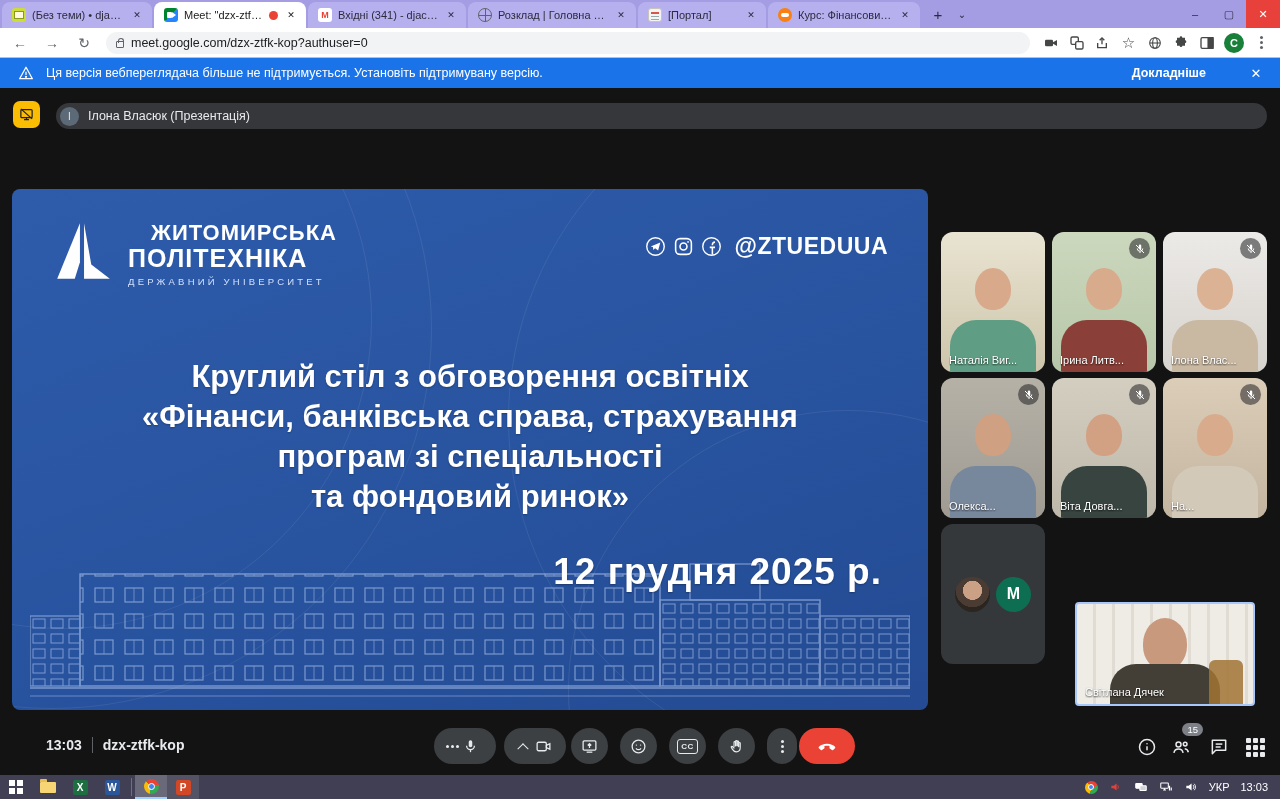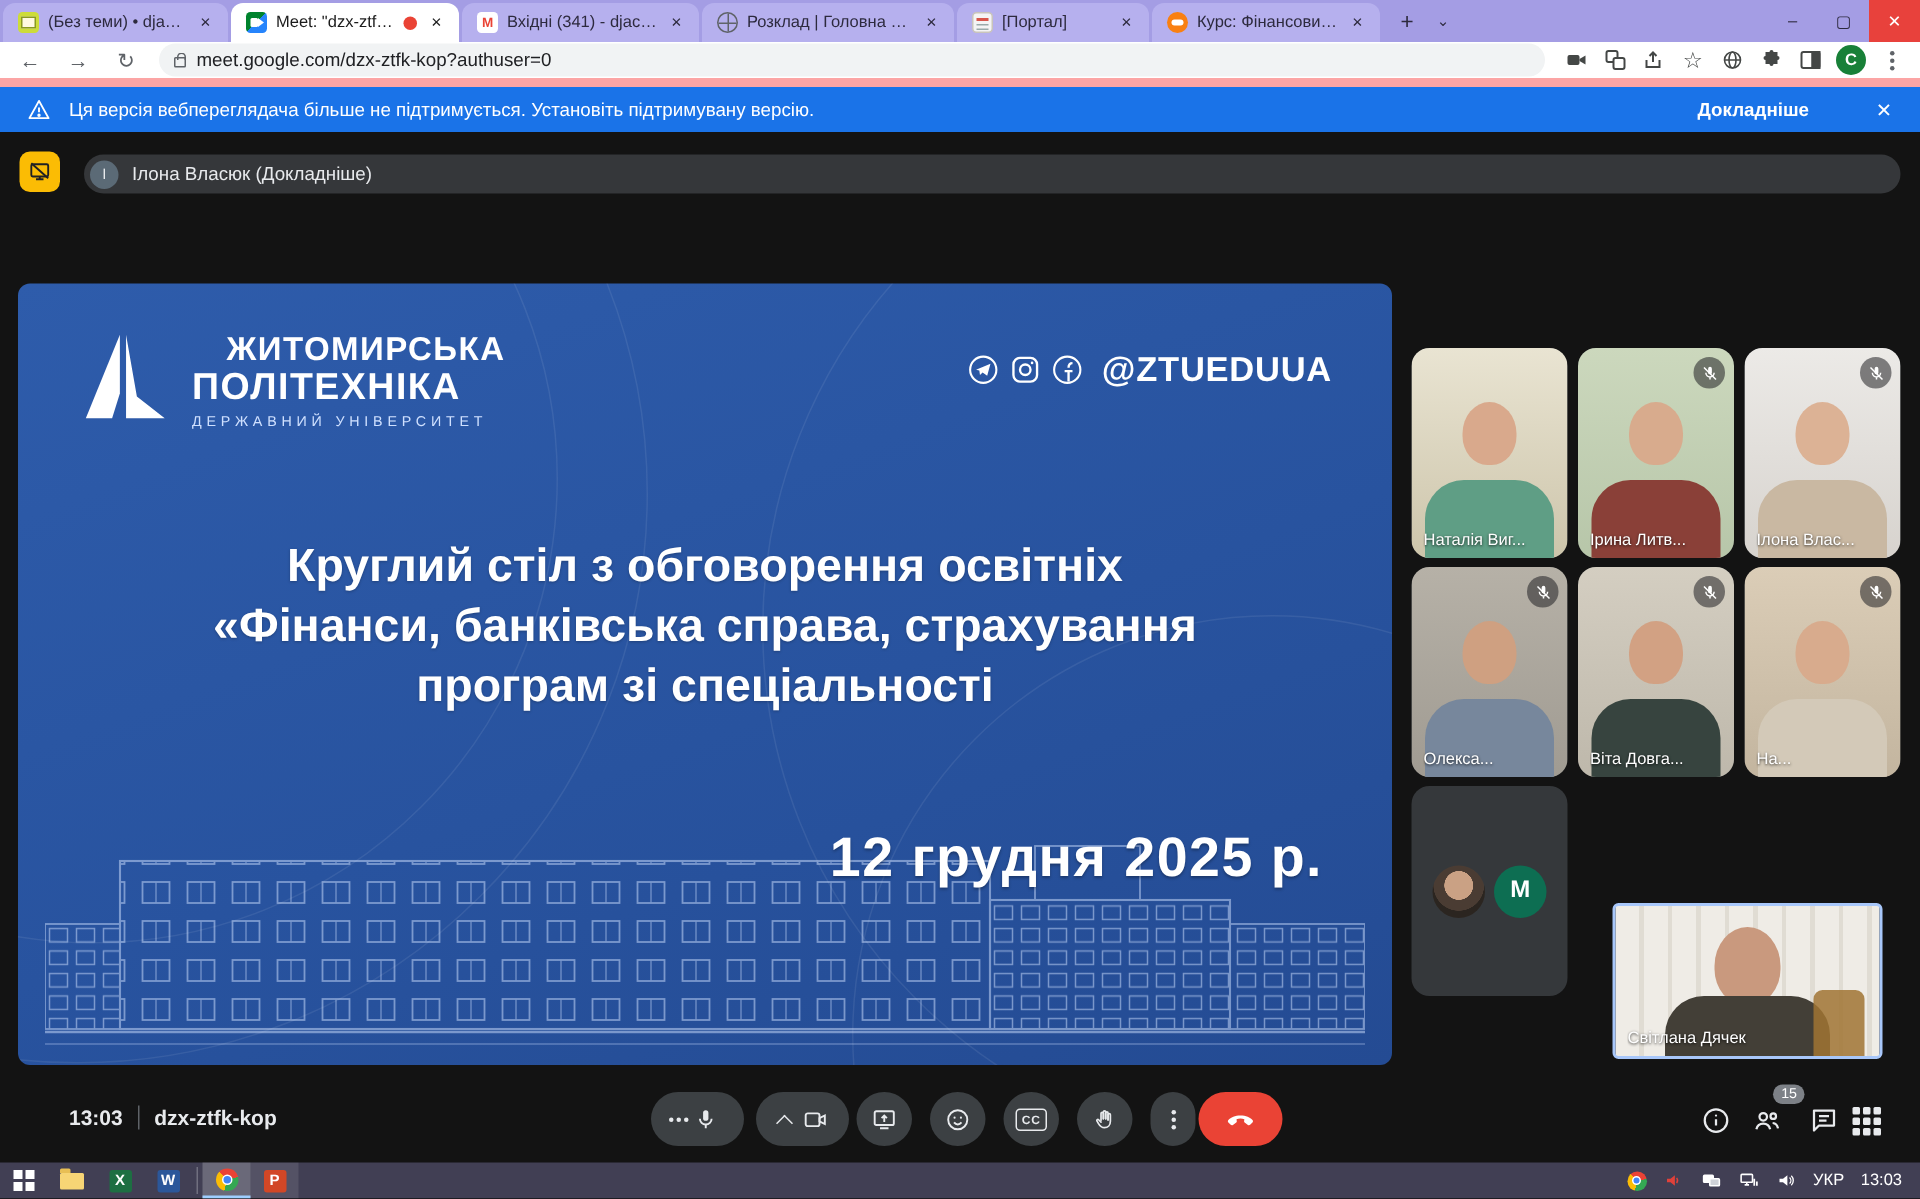--- a/index.html
+++ b/index.html
@@ -34,21 +34,21 @@
   .tabsearch-btn { width:24px; height:24px; margin-bottom:2px; display:flex; align-items:center; justify-content:center; color:#2d2a3e; font-size:10px; }
   .tabsearch-btn::before{ content:"⌄"; }
   .wincontrols { margin-left:auto; display:flex; height:28px; align-self:flex-start; }
   .winbtn { width:34px; height:28px; display:flex; align-items:center; justify-content:center; color:#2d2a3e; font-size:11px; }
   .winbtn.min::before{ content:"–"; }
   .winbtn.max::before{ content:"▢"; }
   .winbtn.close { background:#e8413c; color:#fff; }
   .winbtn.close::before{ content:"✕"; }
 
   
-  .toolbar { position:absolute; left:0; top:28px; width:1280px; height:30px; background:#fff; border-bottom:6px solid #fca5a5; display:flex; align-items:center; }
+  .toolbar { position:absolute; left:0; top:28px; width:1280px; height:30px; background:#fff; border-bottom:1px solid #fca5a5; display:flex; align-items:center; }
   .navbtn { width:24px; height:24px; margin-left:8px; display:flex; align-items:center; justify-content:center; color:#5f6368; font-size:14px; }
   .navbtn.back::before{ content:"←"; }
   .navbtn.fwd::before{ content:"→"; }
   .navbtn.reload::before{ content:"↻"; }
   .urlbar { flex:1; height:22px; margin:0 12px 0 10px; background:#f1f3f4; border-radius:12px; display:flex; align-items:center; padding:0 10px; gap:7px; }
   .lock-icon { width:8px; height:7px; border:1.2px solid #5f6368; border-radius:1px; position:relative; margin-top:3px; }
   .lock-icon::before{ content:""; position:absolute; left:1px; top:-4px; width:4px; height:4px; border:1.2px solid #5f6368; border-bottom:none; border-radius:3px 3px 0 0; }
   .url-text { font-size:12.5px; color:#202124; }
   .toolicons { display:flex; align-items:center; gap:9px; margin-right:10px; }
   .ticon { width:17px; height:17px; display:flex; align-items:center; justify-content:center; color:#444746; font-size:13px; }
@@ -133,21 +133,21 @@
   .ctrl svg { width:17px; height:17px; }
   .ctrl.pill { width:62px; gap:8px; }
   .ctrl.round { width:37px; border-radius:50%; }
   .dots-h { width:3px; height:3px; border-radius:50%; background:#e8eaed; box-shadow:-5px 0 0 #e8eaed,5px 0 0 #e8eaed; }
   .dots-v { width:3px; height:3px; border-radius:50%; background:#e8eaed; box-shadow:0 -5px 0 #e8eaed,0 5px 0 #e8eaed; }
   .chev-up { width:8px; height:8px; border-left:1.6px solid #e8eaed; border-top:1.6px solid #e8eaed; transform:rotate(45deg) translate(2px,2px); }
   .cc-box { border:1.6px solid #e8eaed; border-radius:3px; font-size:8px; font-weight:bold; padding:2px 3px; letter-spacing:.5px; }
   .ctrl.more { width:30px; }
   .ctrl.endcall { width:56px; background:#ea4335; }
   .ctrl.endcall svg { width:22px; height:22px; }
-  .panelbtn { position:absolute; top:646px; width:26px; height:26px; display:flex; align-items:center; color:#e8eaed; }
+  .panelbtn { position:absolute; top:646px; width:26px; height:26px; display:flex; align-items:center; justify-content:center; color:#e8eaed; }
   .panelbtn svg { width:20px; height:20px; }
   .people-badge { position:absolute; top:-11px; right:-9px; background:#7d8187; color:#fff; font-size:9.5px; border-radius:8px; padding:1px 5px; }
   .grid-dots { width:5px; height:5px; background:#e8eaed; border-radius:1px;
     box-shadow:-7px -7px 0 #e8eaed,0 -7px 0 #e8eaed,7px -7px 0 #e8eaed,-7px 0 0 #e8eaed,7px 0 0 #e8eaed,-7px 7px 0 #e8eaed,0 7px 0 #e8eaed,7px 7px 0 #e8eaed; }
 
   
   .taskbar { position:absolute; left:0; top:775px; width:1280px; height:24px; background:#413f54; display:flex; align-items:center; }
   .tb-item { width:32px; height:24px; display:flex; align-items:center; justify-content:center; }
   .tb-item.active { background:rgba(255,255,255,.22); border-bottom:2px solid #9ecfff; }
   .tb-item.semiactive { background:rgba(255,255,255,.10); }
@@ -276,21 +276,21 @@
 
   <div class="present-off-btn">
     <svg viewBox="0 0 24 24" fill="none" stroke="#202124" stroke-width="2">
         <rect x="3" y="4" width="18" height="13" rx="1.5"></rect>
         <path d="M12 17v3M8 20h8"></path>
         <line x1="3" y1="3" x2="21" y2="19"></line>
       </svg>
   </div>
   <div class="presenter-pill">
     <span class="presenter-avatar">І</span>
-    <span class="presenter-label">Ілона Власюк (Докладніше)</span>
+    <span class="presenter-label">Ілона Власюк (Презентація)</span>
   </div>
 
   <div class="slide">
     <div class="arc a1"></div>
     <div class="arc a2"></div>
     <div class="arc a3"></div>
     <div class="arc a4"></div>
 
     <div class="slide-logo">
       <svg class="logo-mark" viewBox="0 0 64 60" fill="#fff">
@@ -318,20 +318,21 @@
           <circle cx="12" cy="12" r="10"></circle>
           <path d="M13 21v-8h3M13 10.5c0-2 .8-3.5 3-3.5M13 13h-3" stroke-width="1.8"></path>
         </svg>
       <span class="soc-handle">@ZTUEDUUA</span>
     </div>
 
     <div class="slide-title">
       <div>Круглий стіл з обговорення освітніх</div>
       <div>«Фінанси, банківська справа, страхування</div>
       <div>програм зі спеціальності</div>
+      <div>та фондовий ринок»</div>
     </div>
 
     <div class="slide-date">12 грудня 2025 р.</div>
 
     <svg class="building" viewBox="0 0 880 148">
       <defs>
         <pattern id="win1" width="30" height="26" patternUnits="userSpaceOnUse">
           <rect x="5" y="6" width="18" height="14" fill="none" stroke="#cfe0ff" stroke-width="1.2"></rect>
           <line x1="14" y1="6" x2="14" y2="20" stroke="#cfe0ff" stroke-width="0.8"></line>
         </pattern>

